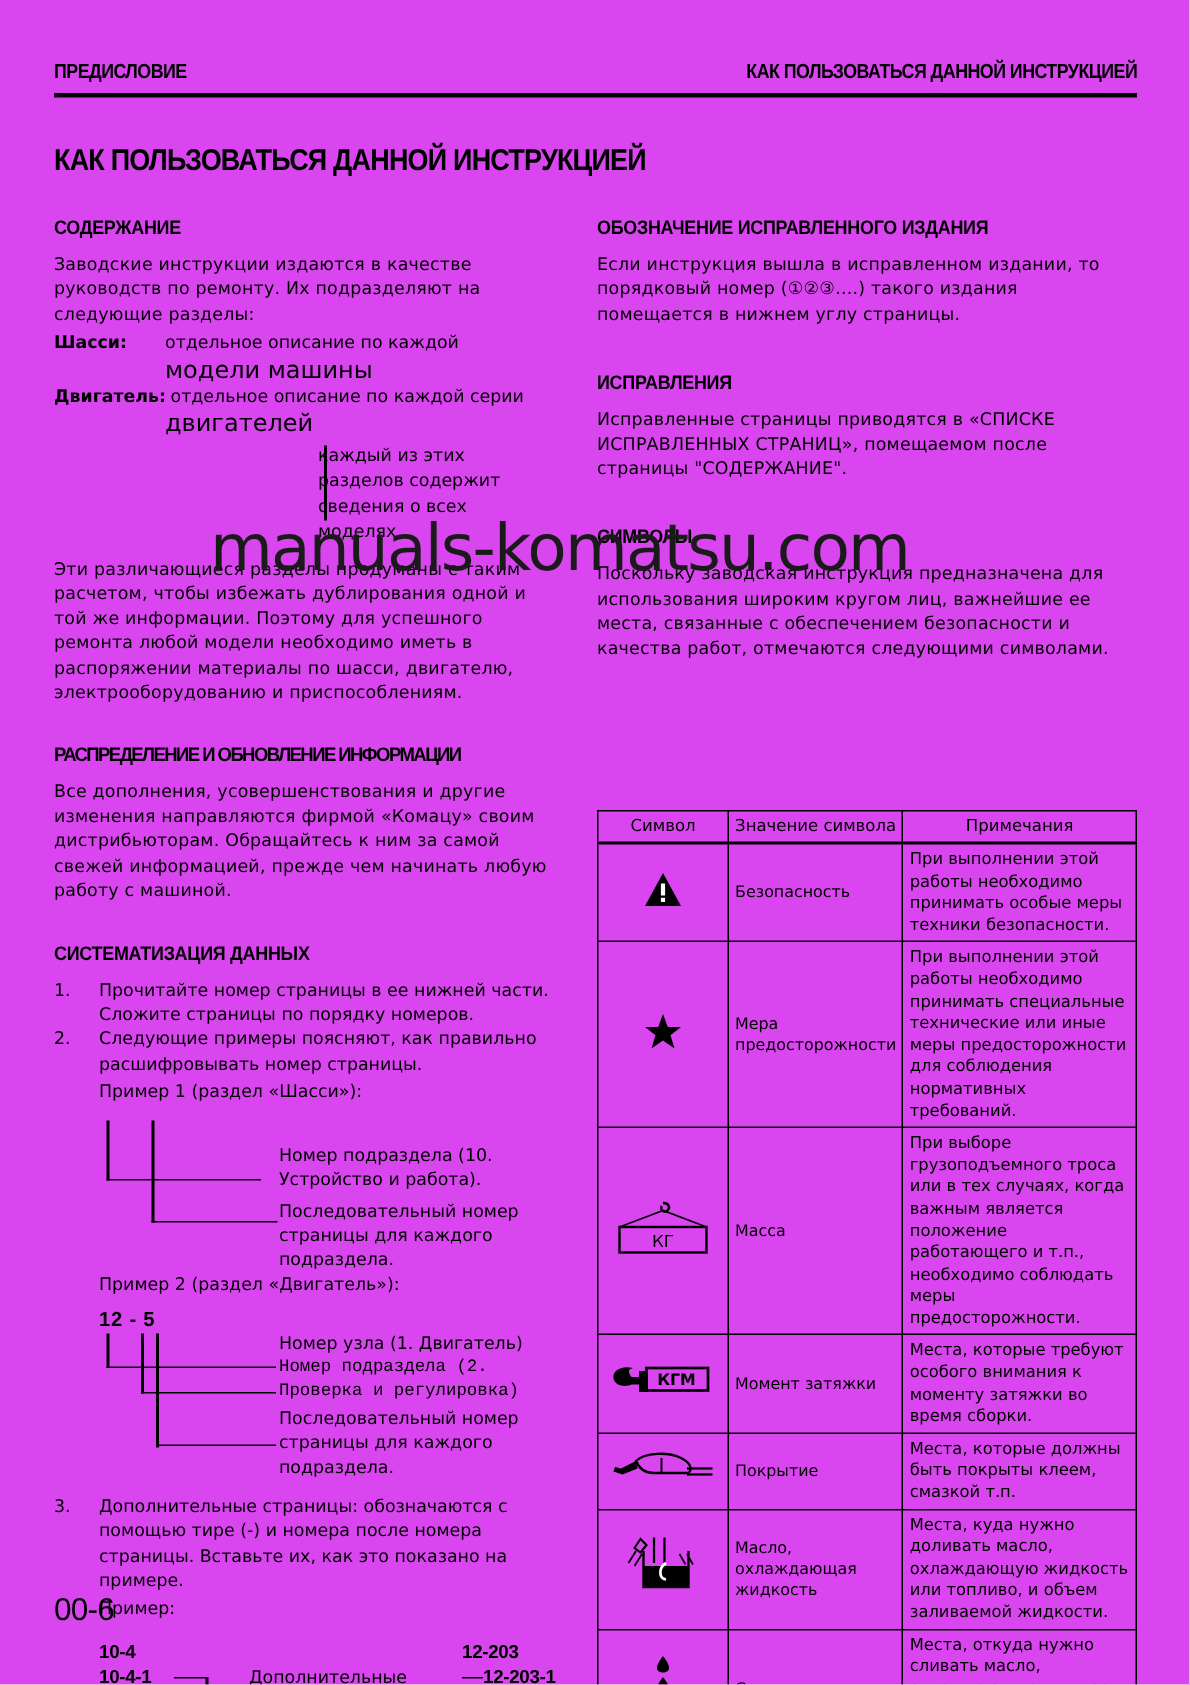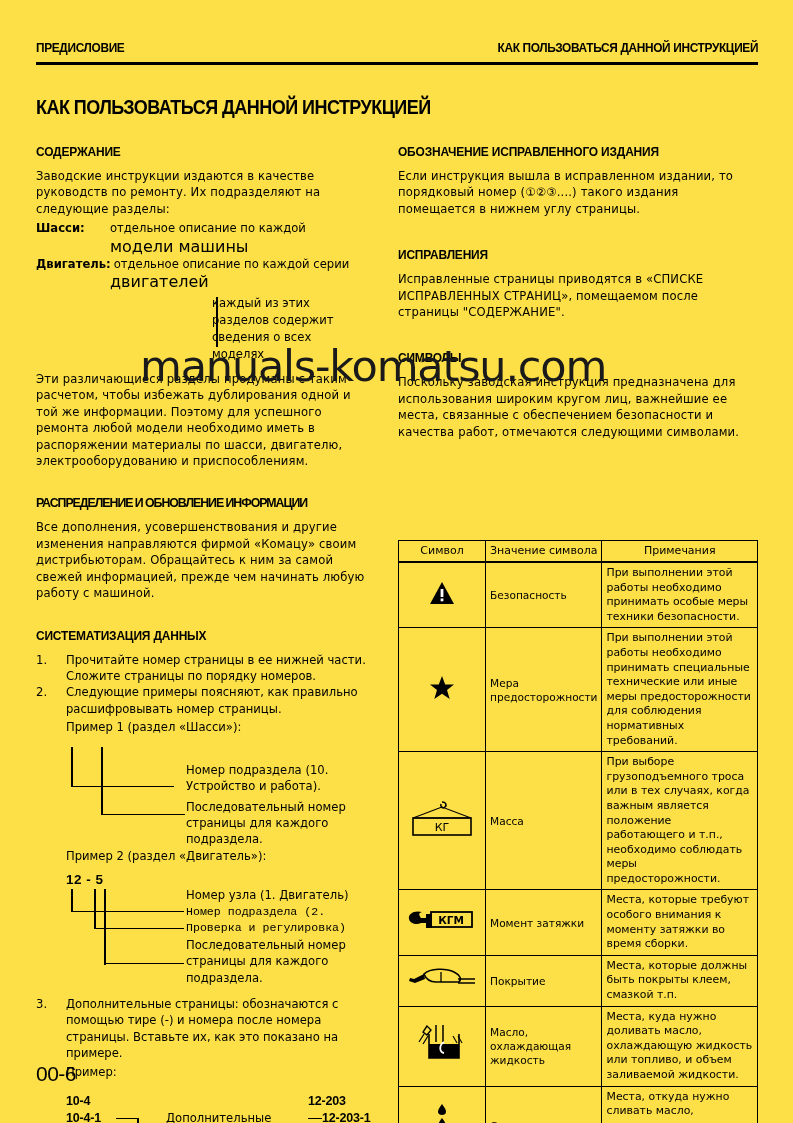--- a/index.html
+++ b/index.html
@@ -4,21 +4,21 @@
 <style>
   html, body {
     margin: 0;
     padding: 0;
     background: #ffffff;
   }
   .page {
     position: relative;
     width: 793px;
     height: 1123px;
-    background: #fde047;
+    background: #d946ef;
     font-family: "DejaVu Sans", sans-serif;
     color: #000000;
     overflow: hidden;
   }
 
   
   .run-head {
     position: absolute;
     left: 36px;
     top: 40px;

